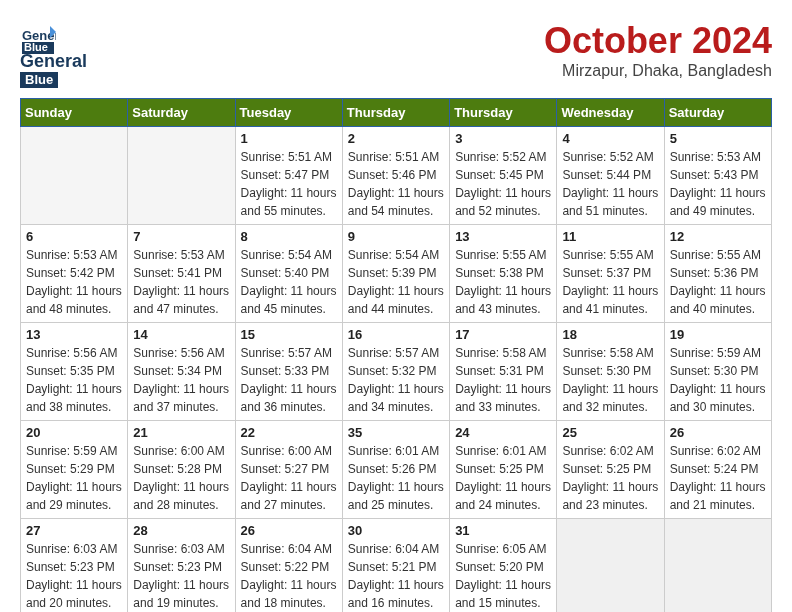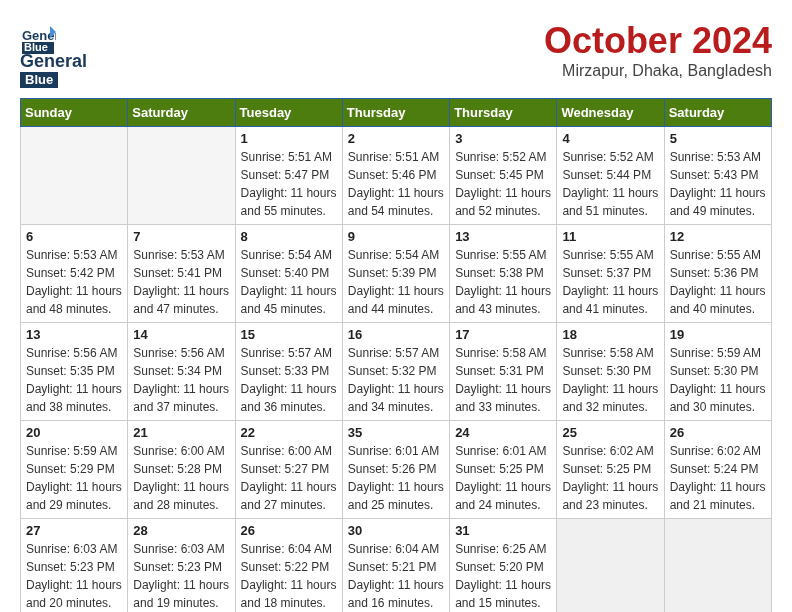--- a/index.html
+++ b/index.html
@@ -328,21 +328,21 @@
         </td>
         <td>
           <span class="day-num">30</span>
           <div class="day-info" style="white-space: pre-line;">Sunrise: 6:04 AM
 Sunset: 5:21 PM
 Daylight: 11 hours
 and 16 minutes.</div>
         </td>
         <td>
           <span class="day-num">31</span>
-          <div class="day-info" style="white-space: pre-line;">Sunrise: 6:25 AM
+          <div class="day-info" style="white-space: pre-line;">Sunrise: 6:05 AM
 Sunset: 5:20 PM
 Daylight: 11 hours
 and 15 minutes.</div>
         </td>
         <td class="shaded"></td>
         <td class="shaded"></td>
       </tr>
     </tbody>
 </table>
 

